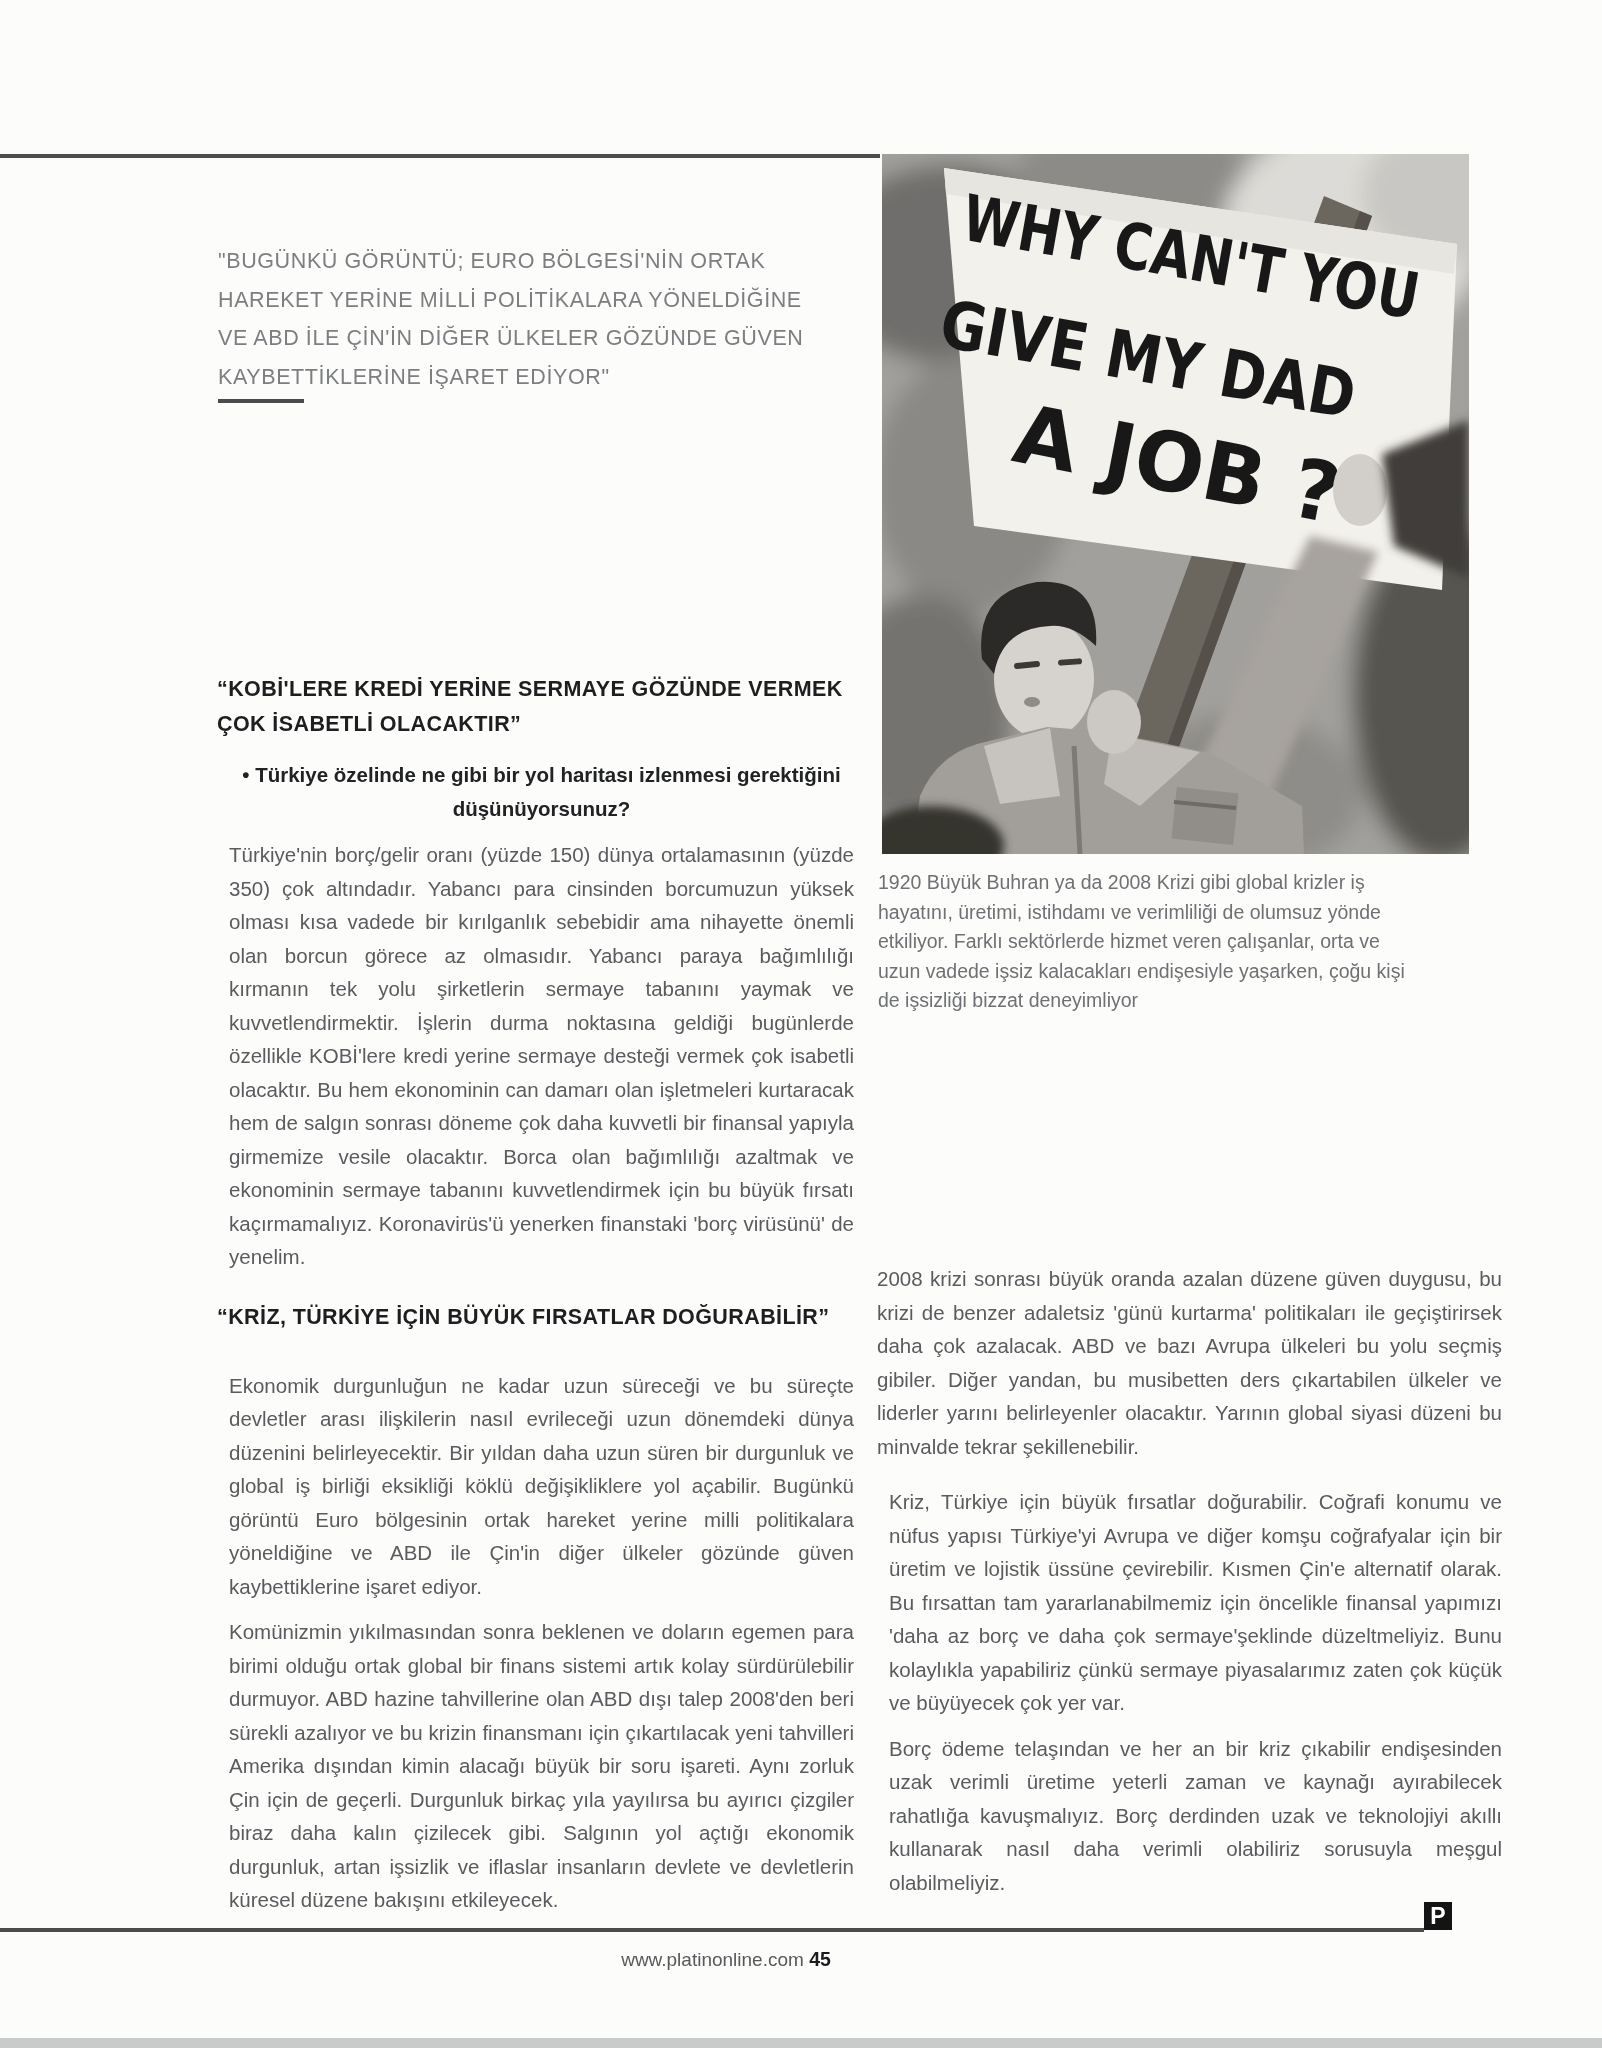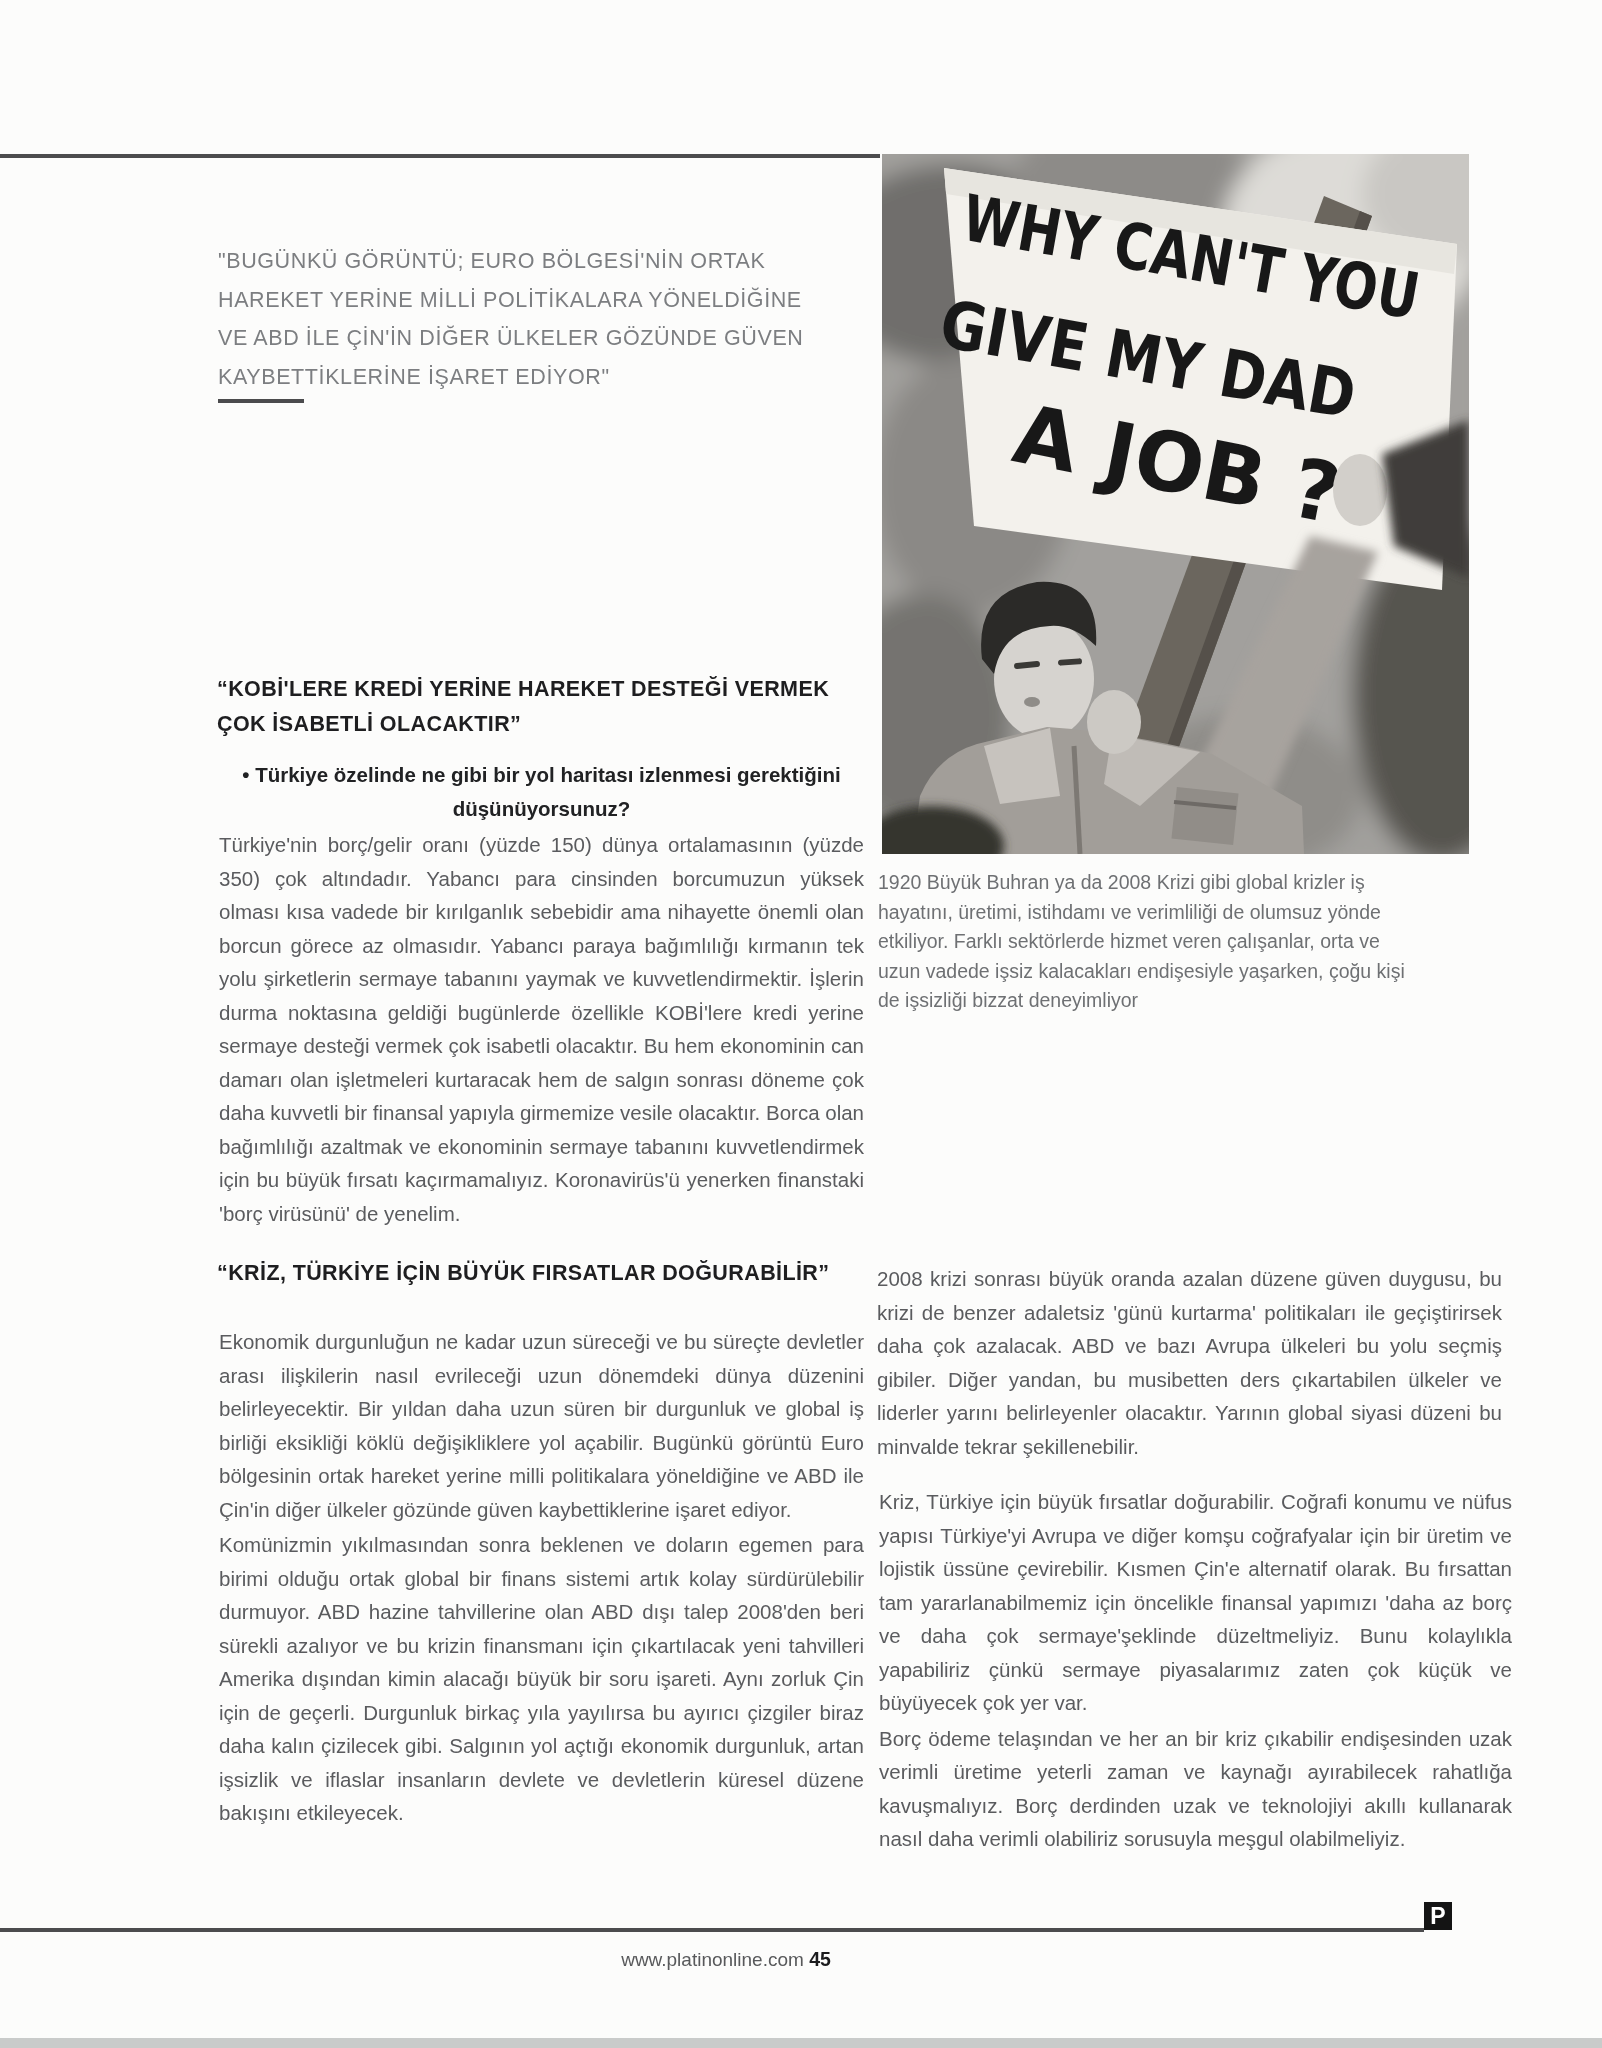--- a/index.html
+++ b/index.html
@@ -16,21 +16,21 @@
   
   .caption{left:878px;top:868px;width:545px;font-size:19.5px;line-height:29.5px;color:#6e7073;}
   
   .col{position:absolute;}
   .col-left{left:217px;top:672px;width:649px;}
   .col-right{left:877px;top:1262px;width:637px;}
   .h{font-weight:bold;font-size:21.5px;line-height:35px;letter-spacing:0.4px;color:#1e1e20;margin:0;}
   .h1{margin:0 0 16px 0;}
   .h2{margin:26px 0 34px 0;}
   .q{font-weight:bold;font-size:20.5px;line-height:34px;color:#212224;margin:0;text-align:center;}
-  .a{font-size:20.5px;line-height:33.5px;color:#5a5b5e;text-align:justify;margin:2px;}
+  .a{font-size:20.5px;line-height:33.5px;color:#5a5b5e;text-align:justify;margin:12px;}
   .rp1{margin:0 12px 22px 0;}
   
   .footer-rule{left:0;top:1928px;width:1424px;height:4px;}
   .plogo{left:1424px;top:1902px;width:28px;height:28px;background:#141414;color:#ffffff;
          font-weight:bold;font-size:23px;line-height:28px;text-align:center;}
   .footer-text{left:0;top:1948px;width:1452px;text-align:center;font-size:19px;color:#58595b;}
   .footer-text b{color:#1b1b1d;font-size:19.5px;}
   .bottom-strip{left:0;top:2038px;width:1602px;height:10px;background:#c9cbca;}
   .top-rule{left:0;top:154px;width:880px;height:4px;}
   svg text{font-family:"DejaVu Sans","Liberation Sans",sans-serif;}
@@ -98,21 +98,21 @@
         <line x1="192" y1="592" x2="198" y2="700" stroke="#7d7974" stroke-width="5"></line>
       </g>
       <ellipse cx="232" cy="568" rx="27" ry="32" fill="#ccc9c4"></ellipse>
       <ellipse cx="50" cy="692" rx="72" ry="40" fill="#36342f" filter="url(#blursoft)"></ellipse>
     </svg>
   </div>
 
   <div class="abs caption">1920 Büyük Buhran ya da 2008 Krizi gibi global krizler iş hayatını, üretimi, istihdamı ve verimliliği de olumsuz yönde etkiliyor. Farklı sektörlerde hizmet veren çalışanlar, orta ve uzun vadede işsiz kalacakları endişesiyle yaşarken, çoğu kişi de işsizliği bizzat deneyimliyor</div>
 
   <div class="col col-left">
-    <p class="h h1">“KOBİ'LERE KREDİ YERİNE HAREKET DESTEĞİ VERMEK ÇOK İSABETLİ OLACAKTIR”</p>
+    <p class="h h1">“KOBİ'LERE KREDİ YERİNE SERMAYE GÖZÜNDE VERMEK ÇOK İSABETLİ OLACAKTIR”</p>
     <p class="q">• Türkiye özelinde ne gibi bir yol haritası izlenmesi gerektiğini düşünüyorsunuz?</p>
     <p class="a">Türkiye'nin borç/gelir oranı (yüzde 150) dünya ortalamasının (yüzde 350) çok altındadır. Yabancı para cinsinden borcumuzun yüksek olması kısa vadede bir kırılganlık sebebidir ama nihayette önemli olan borcun görece az olmasıdır. Yabancı paraya bağımlılığı kırmanın tek yolu şirketlerin sermaye tabanını yaymak ve kuvvetlendirmektir. İşlerin durma noktasına geldiği bugünlerde özellikle KOBİ'lere kredi yerine sermaye desteği vermek çok isabetli olacaktır. Bu hem ekonominin can damarı olan işletmeleri kurtaracak hem de salgın sonrası döneme çok daha kuvvetli bir finansal yapıyla girmemize vesile olacaktır. Borca olan bağımlılığı azaltmak ve ekonominin sermaye tabanını kuvvetlendirmek için bu büyük fırsatı kaçırmamalıyız. Koronavirüs'ü yenerken finanstaki 'borç virüsünü' de yenelim.</p>
     <p class="h h2">“KRİZ, TÜRKİYE İÇİN BÜYÜK FIRSATLAR DOĞURABİLİR”</p>
     <p class="a">Ekonomik durgunluğun ne kadar uzun süreceği ve bu süreçte devletler arası ilişkilerin nasıl evrileceği uzun dönemdeki dünya düzenini belirleyecektir. Bir yıldan daha uzun süren bir durgunluk ve global iş birliği eksikliği köklü değişikliklere yol açabilir. Bugünkü görüntü Euro bölgesinin ortak hareket yerine milli politikalara yöneldiğine ve ABD ile Çin'in diğer ülkeler gözünde güven kaybettiklerine işaret ediyor.</p>
     <p class="a">Komünizmin yıkılmasından sonra beklenen ve doların egemen para birimi olduğu ortak global bir finans sistemi artık kolay sürdürülebilir durmuyor. ABD hazine tahvillerine olan ABD dışı talep 2008'den beri sürekli azalıyor ve bu krizin finansmanı için çıkartılacak yeni tahvilleri Amerika dışından kimin alacağı büyük bir soru işareti. Aynı zorluk Çin için de geçerli. Durgunluk birkaç yıla yayılırsa bu ayırıcı çizgiler biraz daha kalın çizilecek gibi. Salgının yol açtığı ekonomik durgunluk, artan işsizlik ve iflaslar insanların devlete ve devletlerin küresel düzene bakışını etkileyecek.</p>
   </div>
 
   <div class="col col-right">
     <p class="a rp1">2008 krizi sonrası büyük oranda azalan düzene güven duygusu, bu krizi de benzer adaletsiz 'günü kurtarma' politikaları ile geçiştirirsek daha çok azalacak. ABD ve bazı Avrupa ülkeleri bu yolu seçmiş gibiler. Diğer yandan, bu musibetten ders çıkartabilen ülkeler ve liderler yarını belirleyenler olacaktır. Yarının global siyasi düzeni bu minvalde tekrar şekillenebilir.</p>
     <p class="a">Kriz, Türkiye için büyük fırsatlar doğurabilir. Coğrafi konumu ve nüfus yapısı Türkiye'yi Avrupa ve diğer komşu coğrafyalar için bir üretim ve lojistik üssüne çevirebilir. Kısmen Çin'e alternatif olarak. Bu fırsattan tam yararlanabilmemiz için öncelikle finansal yapımızı 'daha az borç ve daha çok sermaye'şeklinde düzeltmeliyiz. Bunu kolaylıkla yapabiliriz çünkü sermaye piyasalarımız zaten çok küçük ve büyüyecek çok yer var.</p>

